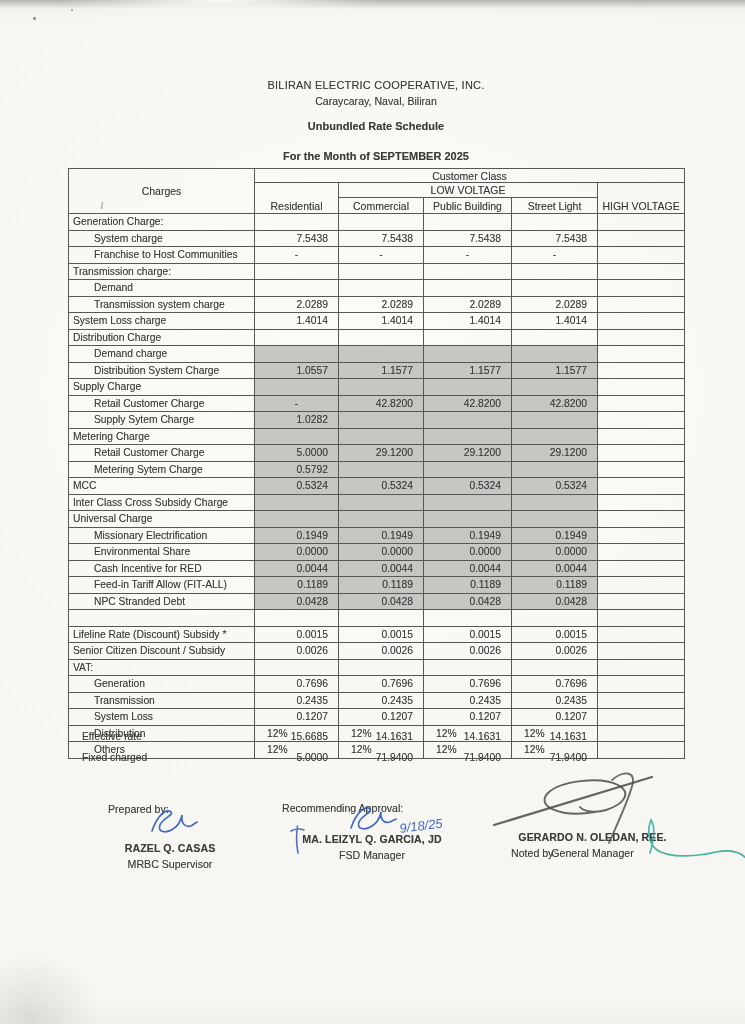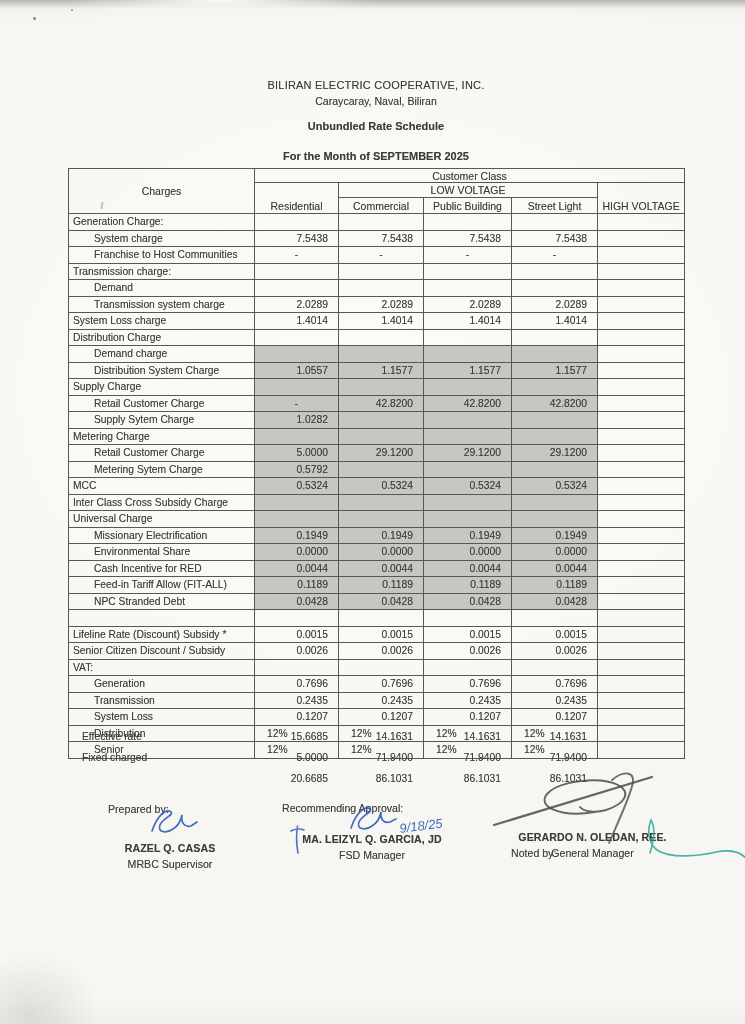--- a/index.html
+++ b/index.html
@@ -366,21 +366,21 @@
         </tr>
         <tr>
           <td class="lbl txt ind">Distribution</td>
           <td class="val txt left">12%</td>
           <td class="val txt left">12%</td>
           <td class="val txt left">12%</td>
           <td class="val txt left">12%</td>
           <td class="val"></td>
         </tr>
         <tr>
-          <td class="lbl txt ind">Senior</td>
+          <td class="lbl txt ind">Others</td>
           <td class="val txt left">12%</td>
           <td class="val txt left">12%</td>
           <td class="val txt left">12%</td>
           <td class="val txt left">12%</td>
           <td class="val"></td>
         </tr>
       </tbody>
   </table>
 
   <table class="sum-table">
@@ -402,28 +402,20 @@
           <td></td>
         </tr>
         <tr>
           <td class="sum-lbl txt">Fixed charged</td>
           <td class="sum-val txt">5.0000</td>
           <td class="sum-val txt">71.9400</td>
           <td class="sum-val txt">71.9400</td>
           <td class="sum-val txt">71.9400</td>
           <td></td>
         </tr>
-        <tr>
-          <td class="sum-lbl txt"></td>
-          <td class="sum-val txt">20.6685</td>
-          <td class="sum-val txt">86.1031</td>
-          <td class="sum-val txt">86.1031</td>
-          <td class="sum-val txt">86.1031</td>
-          <td></td>
-        </tr>
       </tbody>
   </table>
 
   <div class="sig-caption cap-prepared txt">Prepared by:</div>
   <div class="sig-caption cap-recommending txt">Recommending Approval:</div>
   <div class="sig-caption cap-noted txt">Noted by:</div>
 
   <div class="sig-name name-prepared txt">RAZEL Q. CASAS</div>
   <div class="sig-name name-recommending txt">MA. LEIZYL Q. GARCIA, JD</div>
   <div class="sig-name name-noted txt">GERARDO N. OLEDAN, REE.</div>

